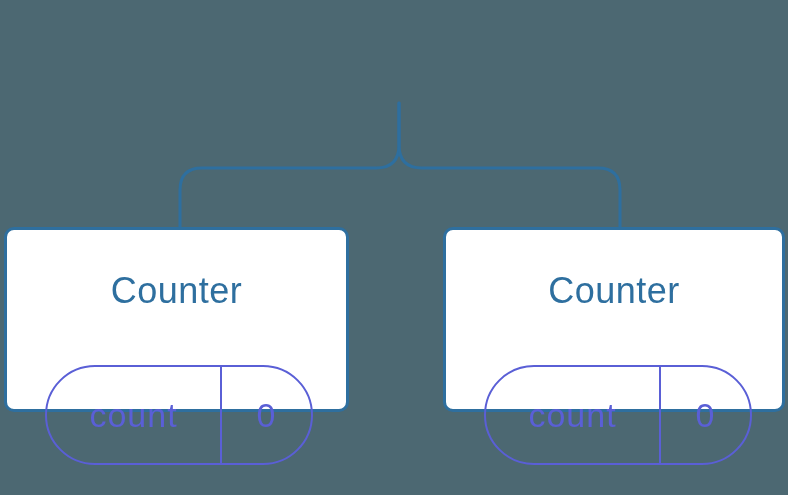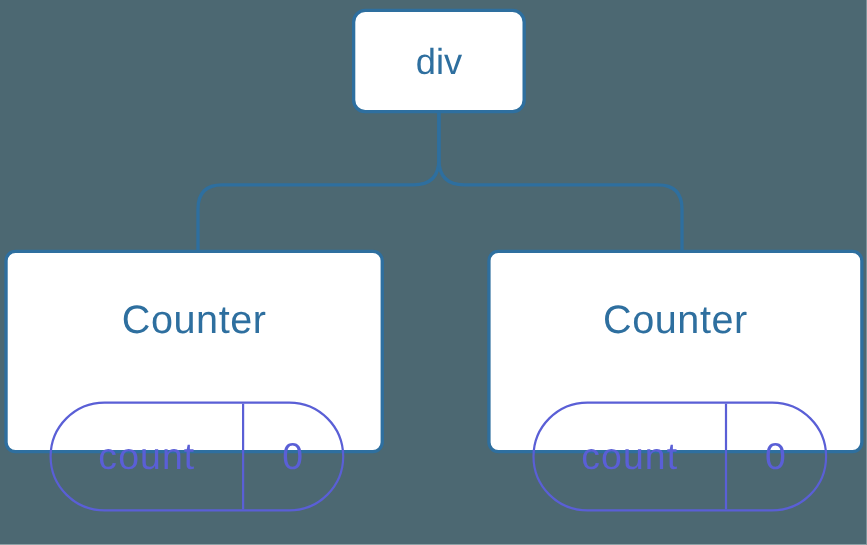--- a/index.html
+++ b/index.html
@@ -75,23 +75,20 @@
 </head>
 <body>
 
 <div class="canvas">
 
   <svg class="connector" viewBox="0 0 788 495" aria-hidden="true">
     <path d="M399 103 L399 145 Q399 168 376 168 L202 168 Q180 168 180 190 L180 227"></path>
     <path d="M399 103 L399 145 Q399 168 422 168 L598 168 Q620 168 620 190 L620 227"></path>
   </svg>
 
-  <div class="node node-root">
-    <span>div</span>
-  </div>
 
   <div class="node node-counter pos-left">
     <div class="counter-title">Counter</div>
     <div class="state-pill">
       <div class="state-key">count</div>
       <div class="state-value">0</div>
     </div>
   </div>
 
   <div class="node node-counter pos-right">

